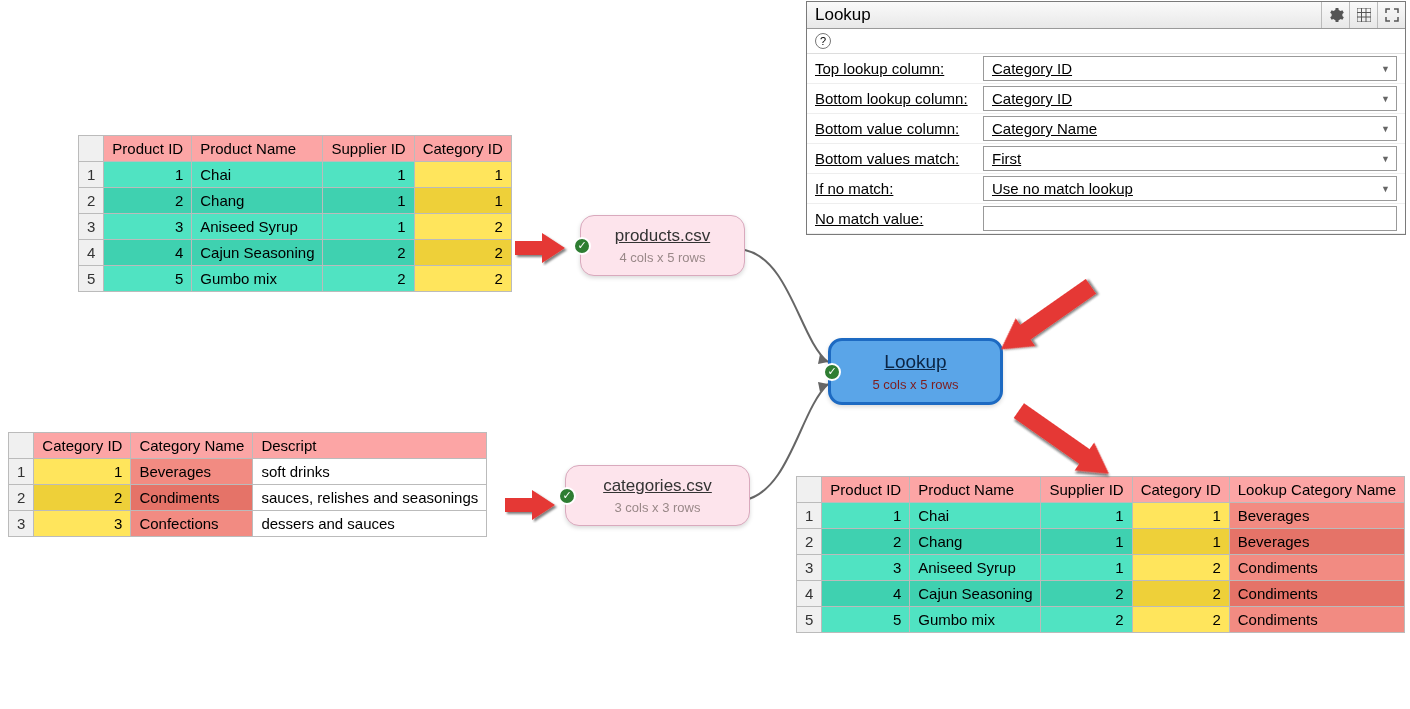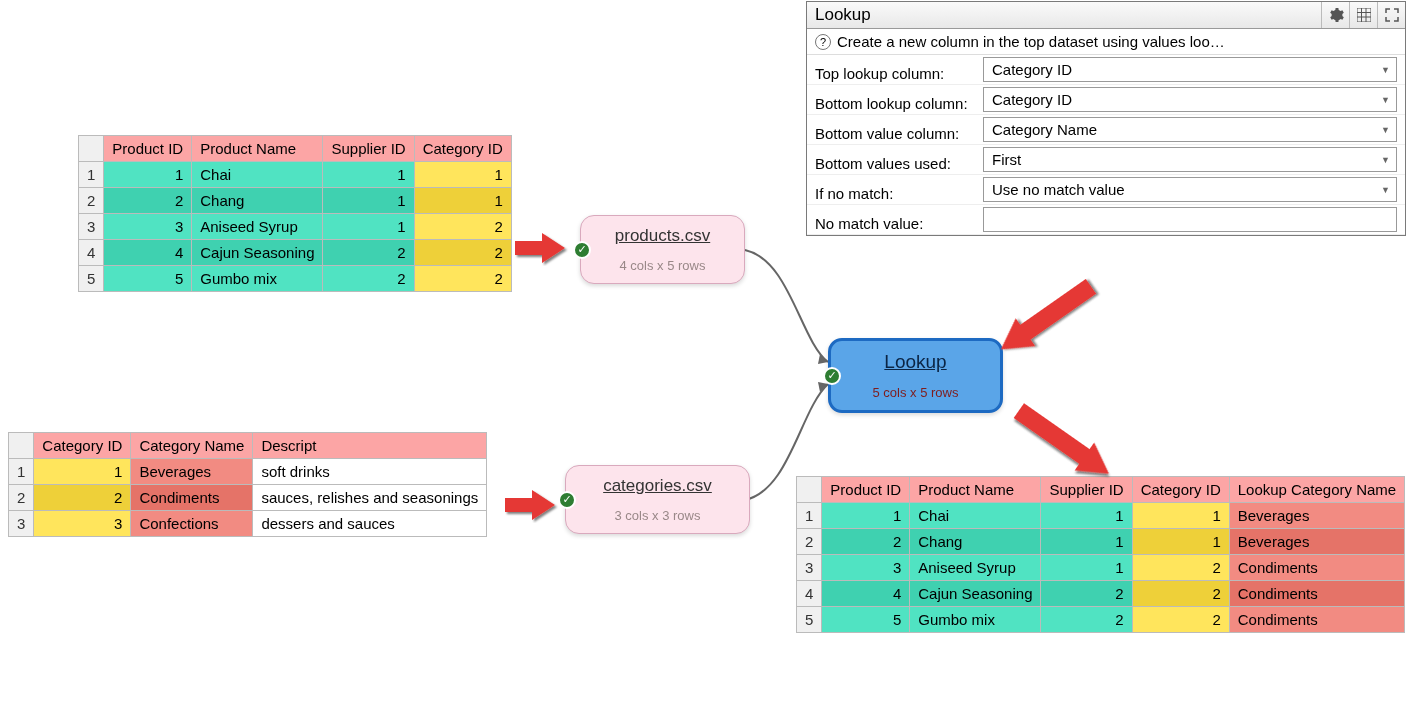--- a/index.html
+++ b/index.html
@@ -14,38 +14,38 @@
 .cell-teal { background: #50e3c2; }
 .cell-teal-dark { background: #3fd1b0; }
 .cell-yellow { background: #ffe55c; }
 .cell-yellow-dark { background: #eed039; }
 .cell-red { background: #f28b82; }
 .cell-red-dark { background: #e57368; }
 
 
 .flow-node { position: absolute; border-radius: 14px; padding: 10px 18px; text-align: center; box-shadow: 0 2px 4px rgba(0,0,0,0.15); }
 .flow-node .title { font-size: 17px; color: #333; text-decoration: underline; }
-.flow-node .subtitle { font-size: 13px; color: #988; margin-top: 12px; }
+.flow-node .subtitle { font-size: 13px; color: #988; margin-top: 4px; }
 .node-pink { background: #fde4ec; border: 1px solid #d9a9bd; }
 .node-blue { background: #5aa5e8; border: 3px solid #1d6ac2; }
 .node-blue .title { font-size: 19px; color: #0b2545; }
 .node-blue .subtitle { color: #7f1d1d; }
 .check-badge { position: absolute; left: -8px; top: 50%; transform: translateY(-50%); width: 18px; height: 18px; border-radius: 50%; background: #2e7d32; color: #fff; font-size: 11px; display: flex; align-items: center; justify-content: center; border: 2px solid #fff; }
 
 
 .red-arrow { position: absolute; }
 
 
 .props-panel { position: absolute; right: 4px; top: 1px; width: 600px; border: 1px solid #7a7a7a; background: #fff; }
 .props-title { display: flex; background: linear-gradient(#fafafa,#e8e8e8); border-bottom: 1px solid #999; }
 .props-title .ttext { flex: 1; padding: 3px 8px; font-size: 17px; }
 .props-title .tbtn { width: 28px; display: flex; align-items: center; justify-content: center; border-left: 1px solid #bbb; color: #333; cursor: pointer; font-size: 14px; }
 .props-help { padding: 4px 8px; font-size: 15px; border-bottom: 1px solid #ddd; display: flex; align-items: center; gap: 6px; }
 .props-help .qmark { border: 1px solid #777; border-radius: 50%; width: 16px; height: 16px; font-size: 11px; display: flex; align-items: center; justify-content: center; }
-.props-row { display: flex; align-items: flex-end; padding: 2px 8px; gap: 8px; border-bottom: 1px solid #eee; }
+.props-row { display: flex; align-items: center; padding: 2px 8px; gap: 8px; border-bottom: 1px solid #eee; text-decoration: underline; }
 .props-row label { width: 160px; font-size: 15px; }
 .props-row .select-box { flex: 1; border: 1px solid #999; padding: 3px 24px 3px 8px; font-size: 15px; background: #fff; position: relative; cursor: pointer; }
 .props-row .select-box::after { content: '▼'; position: absolute; right: 6px; top: 50%; transform: translateY(-50%); font-size: 9px; color: #666; }
 .props-row input.textbox { flex: 1; border: 1px solid #999; padding: 3px 8px; font-size: 15px; }
 
 
 .connector { position: absolute; pointer-events: none; }
 
 </style>
 </head>
@@ -246,39 +246,38 @@
         </svg>
     </div>
     <div class="tbtn">
       <svg width="14" height="14" viewBox="0 0 14 14">
           <path stroke="#555" stroke-width="1.5" fill="none" d="M1 5V1h4M13 5V1H9M1 9v4h4M13 9v4H9"></path>
         </svg>
     </div>
   </div>
   <div class="props-help">
     <span class="qmark">?</span>
-    <span>Create a new column in the top dataset using values loo…</span>
   </div>
   <div class="props-row">
     <label>Top lookup column:</label>
     <div class="select-box">Category ID</div>
   </div>
   <div class="props-row">
     <label>Bottom lookup column:</label>
     <div class="select-box">Category ID</div>
   </div>
   <div class="props-row">
     <label>Bottom value column:</label>
     <div class="select-box">Category Name</div>
   </div>
   <div class="props-row">
-    <label>Bottom values used:</label>
+    <label>Bottom values match:</label>
     <div class="select-box">First</div>
   </div>
   <div class="props-row">
     <label>If no match:</label>
-    <div class="select-box">Use no match value</div>
+    <div class="select-box">Use no match lookup</div>
   </div>
   <div class="props-row">
     <label>No match value:</label>
     <input class="textbox" type="text" value="" style="">
   </div>
 </div>
 
 </body></html>

